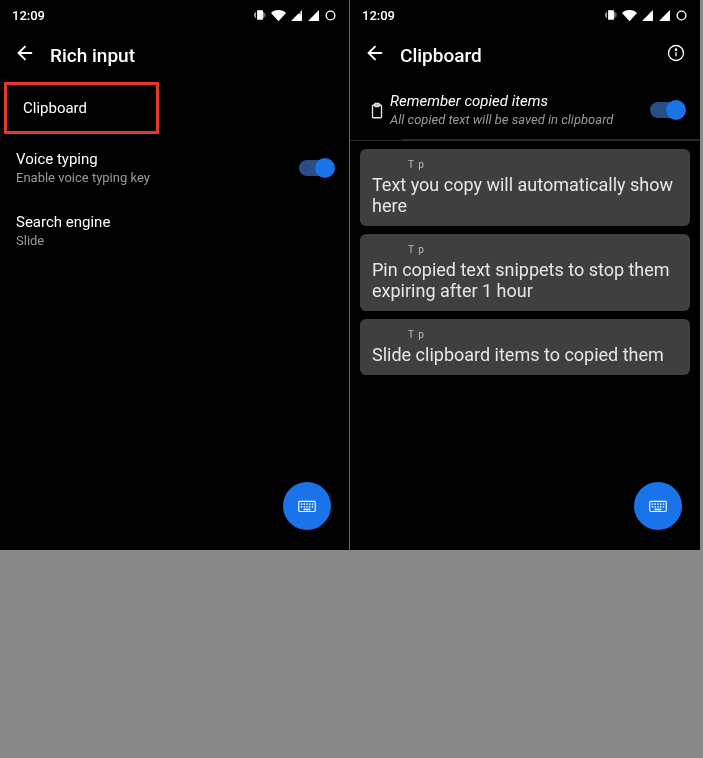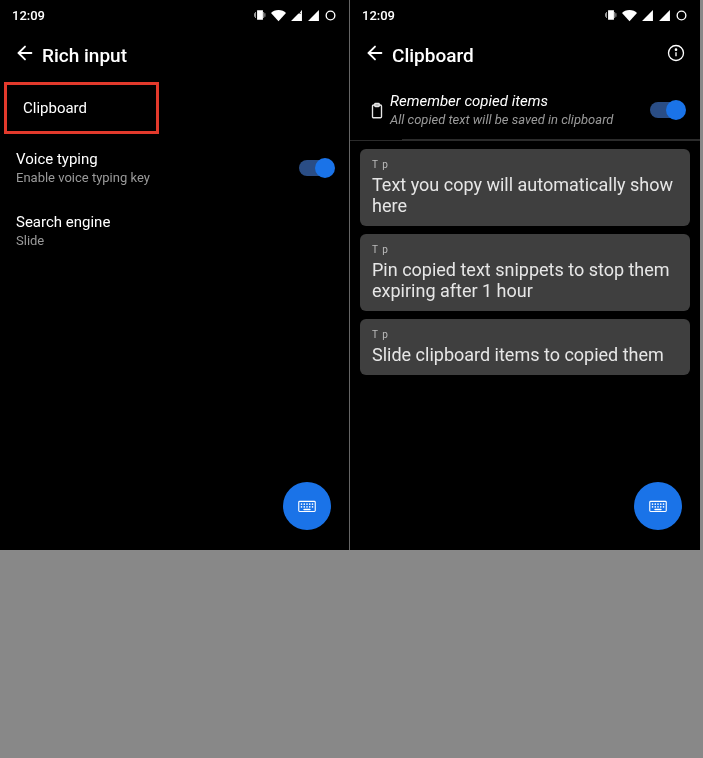--- a/index.html
+++ b/index.html
@@ -34,21 +34,21 @@
     align-items: center;
     gap: 4px;
     font-size: 12px;
   }
   .status-right svg { display: block; }
   .header {
     height: 50px;
     display: flex;
     align-items: center;
     padding: 0 14px;
-    gap: 6px;
+    gap: 14px;
   }
   .header-title {
     font-size: 19px;
     font-weight: 500;
   }
   .header .spacer { flex: 1; }
   .row {
     padding: 14px 16px;
     display: flex;
     align-items: center;
@@ -82,21 +82,21 @@
   .add-clip-box {
     border: 3px solid #e33a2c;
     margin: 6px 95px 6px 6px;
   }
   .tip-card {
     background: #3f3f3f;
     border-radius: 6px;
     margin: 8px 10px;
     padding: 10px 12px;
   }
-  .tip-label { font-size: 10px; color:#bdbdbd; letter-spacing:1px;}
+  .tip-label { font-size: 10px; color:#bdbdbd; letter-spacing:1px;margin-left:36px;}
   .tip-text { font-size: 18px; color:#e6e6e6; margin-top:4px;}
   .fab {
     position:absolute; right:18px; bottom:20px;
     width:48px; height:48px; border-radius:50%;
     background:#1a73e8; display:flex; align-items:center; justify-content:center;
     box-shadow: 0 2px 6px rgba(0,0,0,0.5);
   }
   .kb-icon { color:#fff; }
 </style>
 </head>

